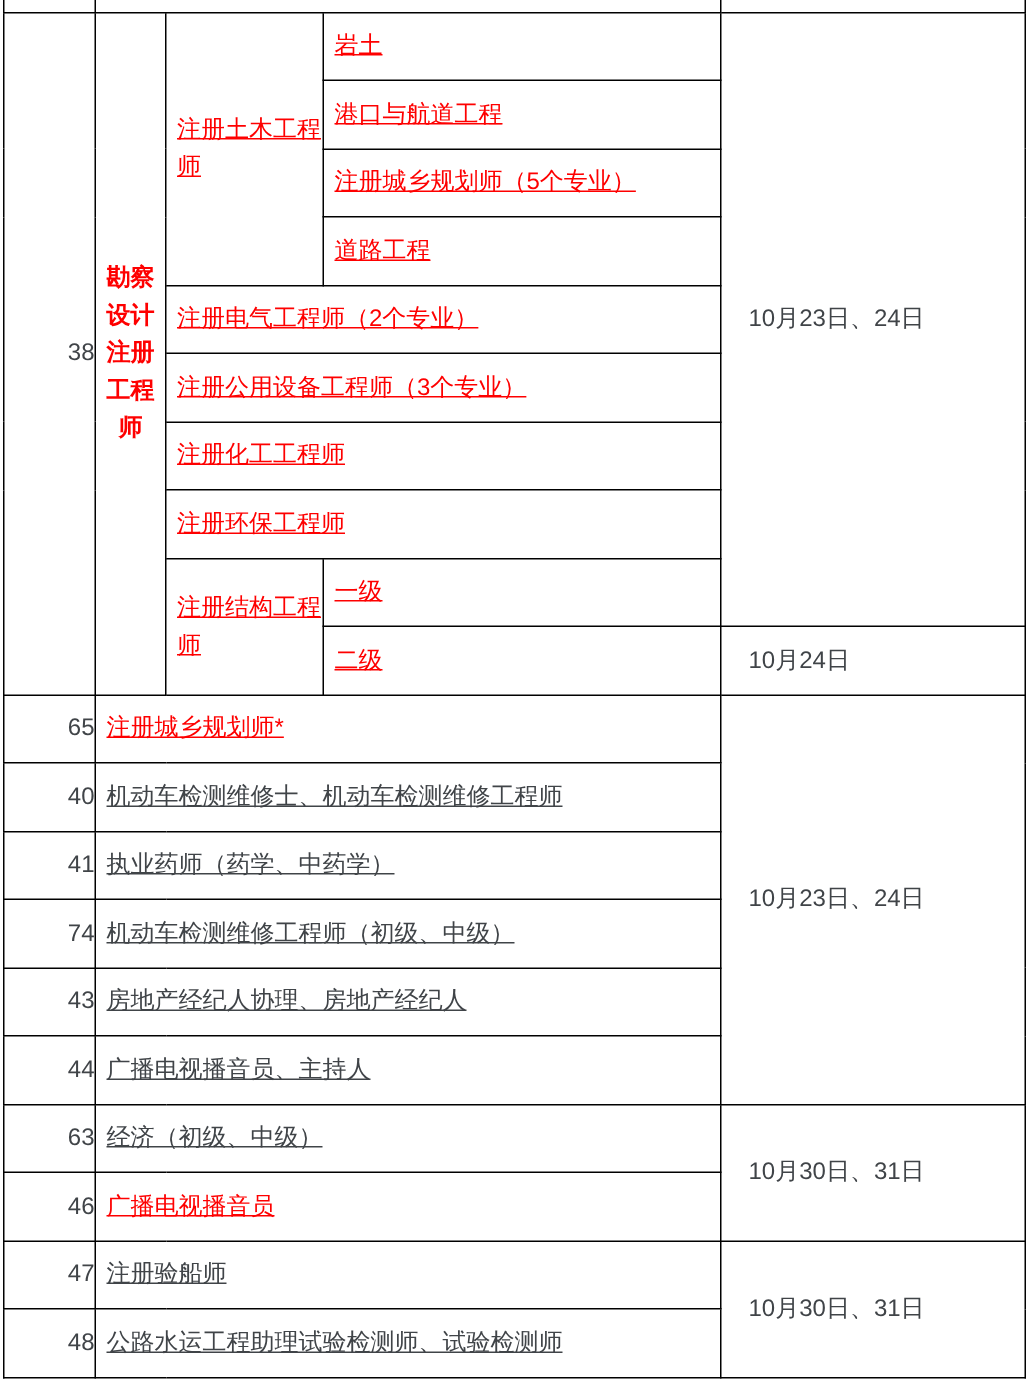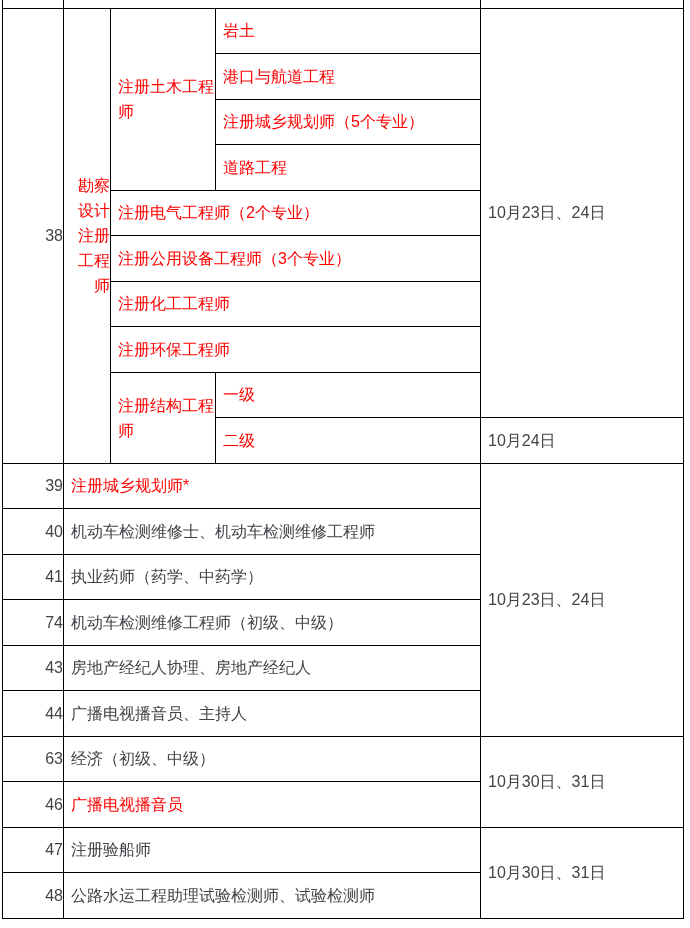--- a/index.html
+++ b/index.html
@@ -27,23 +27,23 @@
     line-height: 25px;
     color: #404448;
     overflow: hidden;
     word-break: break-all;
   }
   tr.row { height: 45.5px; }
   tr.sliver-top { height: 8px; }
   tr.sliver-top td { border-top: none; }
   tr.sliver-bottom td { border-bottom: none; }
   td.num { text-align: right; }
-  td.name { text-align: left; padding-left: 7px; padding-right: 0; }
-  td.cat { text-align: right; padding: 0; }
-  td.date { text-align: left; padding-left: 7px; }
+  td.name { text-align: left; padding-left: 7px; padding-right: 0; text-decoration: underline; }
+  td.cat { text-align: center; padding: 0; font-weight: bold; }
+  td.date { text-align: left; padding-left: 18px; }
   .red { color: #fe0000; }
 </style>
 </head>
 <body>
 
 <table class="sched">
   <colgroup>
     <col style="width:61px">
     <col style="width:47px">
     <col style="width:105px">
@@ -89,21 +89,21 @@
   <tr class="row">
     <td class="name red" rowspan="2">注册结构工程师</td>
     <td class="name red">一级</td>
   </tr>
   <tr class="row">
     <td class="name red">二级</td>
     <td class="date">10月24日</td>
   </tr>
 
   <tr class="row">
-    <td class="num">39</td>
+    <td class="num">65</td>
     <td class="name red" colspan="3">注册城乡规划师*</td>
     <td class="date" rowspan="6">10月23日、24日</td>
   </tr>
   <tr class="row">
     <td class="num">40</td>
     <td class="name" colspan="3">机动车检测维修士、机动车检测维修工程师</td>
   </tr>
   <tr class="row">
     <td class="num">41</td>
     <td class="name" colspan="3">执业药师（药学、中药学）</td>

